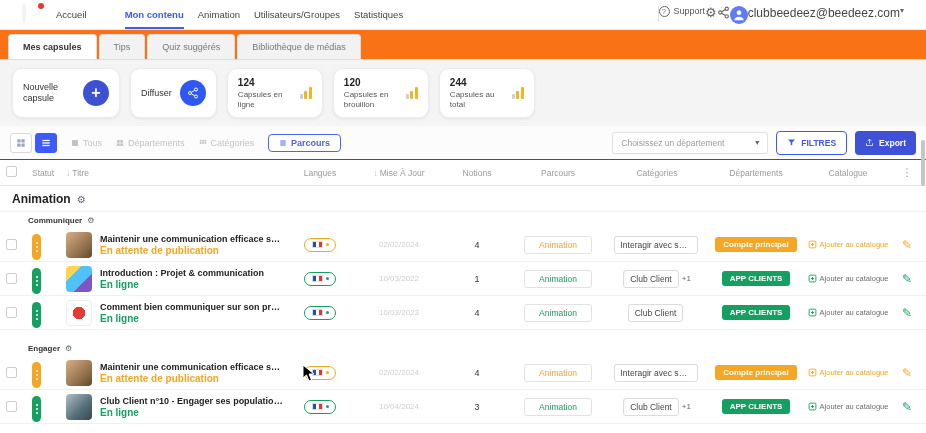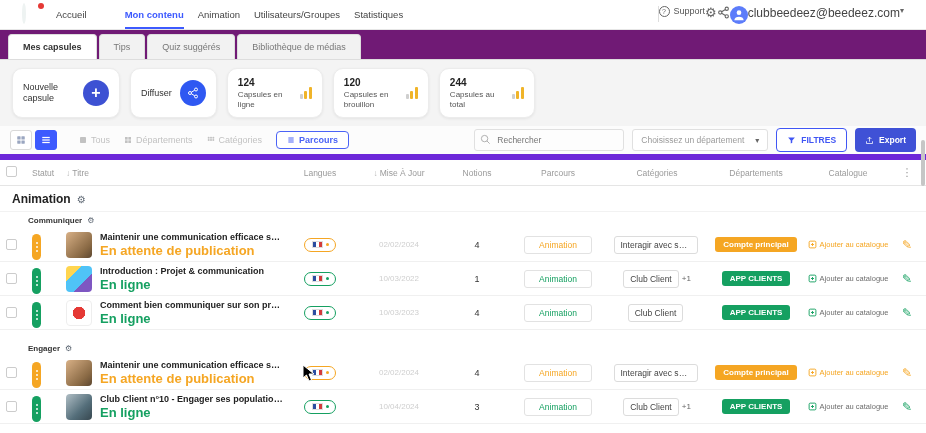--- a/index.html
+++ b/index.html
@@ -24,21 +24,21 @@
   .q-circle { width:11px; height:11px; border:1px solid #666; border-radius:50%; display:inline-flex;
     align-items:center; justify-content:center; font-size:7px; color:#666; }
   .ic-btn { display:inline-flex; align-items:center; color:#666; cursor:pointer; }
   .gear-glyph { font-size:13px; line-height:1; color:#666; }
   .avatar { width:18px; height:18px; border-radius:50%; background:#5c7cfa; display:inline-flex;
     align-items:center; justify-content:center; overflow:hidden; }
   .email { font-size:12px; color:#444; }
   .caret { font-size:8px; color:#666; }
 
   
-  .tabstrip { height:30px; background:#701a75; display:flex; align-items:flex-end; padding:0 8px; gap:2px;
+  .tabstrip { height:30px; background:#f97316; display:flex; align-items:flex-end; padding:0 8px; gap:2px;
     border-bottom:1px solid #ddd; }
   .tab { height:25px; padding:0 14px; display:flex; align-items:center; font-size:9px; color:#777;
     background:#f2f2f2; border:1px solid #ddd; border-bottom:none; border-radius:4px 4px 0 0; cursor:pointer; white-space:nowrap; }
   .tab.active { background:#fff; color:#333; font-weight:bold; }
 
   
   .cards { height:66px; background:#f4f4f4; display:flex; align-items:center; padding:0 12px; gap:10px; }
   .card { background:#fff; border:1px solid #ececec; border-radius:10px; box-shadow:0 1px 3px rgba(0,0,0,.07);
     height:50px; display:flex; align-items:center; padding:0 10px; gap:8px; cursor:pointer; }
   .card-label { font-size:9px; color:#333; line-height:1.2; max-width:52px; }
@@ -49,35 +49,35 @@
   .stat-value { font-size:10px; font-weight:bold; color:#222; }
   .stat-label { font-size:8px; color:#555; line-height:1.2; max-width:54px; }
   .stat-txt { display:flex; flex-direction:column; gap:2px; }
   .mini-chart { display:flex; align-items:flex-end; gap:1.5px; height:12px; }
   .mini-chart i { width:3px; background:#f0b429; border-radius:1px; }
   .mini-chart i:nth-child(1){ height:5px; background:#cfcfcf; }
   .mini-chart i:nth-child(2){ height:8px; }
   .mini-chart i:nth-child(3){ height:12px; }
 
   
-  .toolbar { height:34px; background:#fcfcfc; border-bottom:6px solid #6d28d9; display:flex; align-items:center;
-    padding:0 10px; gap:12px; }
+  .toolbar { height:34px; background:#fcfcfc; border-bottom:1px solid #6d28d9; display:flex; align-items:center;
+    padding:0 10px; gap:4px; }
   .view-toggle { display:flex; gap:3px; }
   .vt-btn { width:22px; height:20px; border:1px solid #d9d9d9; border-radius:3px; background:#fff; display:flex;
     align-items:center; justify-content:center; color:#9aa6c0; cursor:pointer; }
   .vt-btn.active { background:#3d5afe; border-color:#3d5afe; color:#fff; }
   .filter-tabs { display:flex; align-items:center; gap:14px; margin-left:10px; }
   .ftab { display:flex; align-items:center; gap:4px; font-size:9px; color:#c2c2c2; cursor:pointer; white-space:nowrap; }
   .ftab.active { color:#4b63f6; border:1px solid #4b63f6; border-radius:4px; padding:3px 10px; background:#fff; font-weight:bold; }
   .tb-right { margin-left:auto; display:flex; align-items:center; gap:8px; }
   .search-box { position:relative; }
   .search-box svg { position:absolute; left:6px; top:5px; }
   .search-input { width:150px; height:22px; border:1px solid #e0e0e0; border-radius:3px; background:#fdfdfd;
     font-size:8.5px; padding:0 6px 0 22px; color:#333; outline:none; font-family:"Liberation Sans",sans-serif; }
-  .dept-select { width:136px; height:22px; border:1px solid #e0e0e0; border-radius:3px; background:#fff;
+  .dept-select { width:156px; height:22px; border:1px solid #e0e0e0; border-radius:3px; background:#fff;
     font-size:8.5px; color:#9a9a9a; display:flex; align-items:center; justify-content:space-between;
     padding:0 8px; cursor:pointer; }
   .btn-filtres { height:24px; border:1px solid #4056f4; border-radius:4px; background:#fff; color:#4056f4;
     font-size:8.5px; font-weight:bold; display:flex; align-items:center; gap:5px; padding:0 10px; cursor:pointer;
     font-family:"Liberation Sans",sans-serif; }
   .btn-export { height:24px; border:none; border-radius:4px; background:#3f51d6; color:#fff; font-size:8.5px;
     font-weight:bold; display:flex; align-items:center; gap:5px; padding:0 10px; cursor:pointer;
     font-family:"Liberation Sans",sans-serif; }
 
   
@@ -107,21 +107,21 @@
   .status-bar i { width:2px; height:2px; border-radius:50%; background:rgba(255,255,255,.95); }
 
   .c-titre { display:flex; align-items:center; overflow:hidden; gap:8px; }
   .thumb { width:26px; height:26px; border-radius:4px; flex:none; }
   .thumb-a { background:linear-gradient(135deg,#d8b086,#8a6a45 70%,#5d4730); }
   .thumb-b { background:linear-gradient(135deg,#ffd54f 0 30%,#4fc3f7 30% 65%,#7e57c2 65%); }
   .thumb-c { background:radial-gradient(circle at 50% 50%, #e53935 0 36%, #fff 38%); border:1px solid #eee; }
   .thumb-d { background:linear-gradient(135deg,#b0bec5,#546e7a 60%,#37474f); }
   .title-block { display:flex; flex-direction:column; gap:1px; overflow:hidden; }
   .title { font-size:9px; font-weight:bold; color:#222; white-space:nowrap; overflow:hidden; text-overflow:ellipsis; cursor:pointer; }
-  .status-text { font-size:13px; font-weight:bold; color:var(--c); }
+  .status-text { font-size:10px; font-weight:bold; color:var(--c); }
 
   .lang-pill { width:32px; height:14px; border:1.5px solid var(--c); border-radius:8px; background:#fff;
     display:inline-flex; align-items:center; justify-content:center; gap:3px; cursor:pointer; }
   .flag { width:11px; height:7px; display:inline-flex; border:0.5px solid #ddd; }
   .flag i { flex:1; } .flag .b{background:#2b4da0;} .flag .w{background:#fff;} .flag .r{background:#d23b3b;}
   .lang-dot { width:3px; height:3px; border-radius:50%; background:var(--c); }
 
   .c-date { font-size:8px; color:#cfcfcf; }
   .c-notions { font-size:9px; color:#333; }
 
@@ -291,27 +291,20 @@
       <span class="ftab active">
         <svg width="8" height="8" viewBox="0 0 24 24" fill="none" stroke="currentColor" stroke-width="3">
             <line x1="4" y1="6" x2="20" y2="6"></line>
             <line x1="4" y1="12" x2="20" y2="12"></line>
             <line x1="4" y1="18" x2="20" y2="18"></line>
           </svg>
         <span>Parcours</span>
       </span>
     </div>
     <div class="tb-right">
-      <span class="search-box">
-        <svg width="11" height="11" viewBox="0 0 24 24" fill="none" stroke="#aaa" stroke-width="2">
-            <circle cx="10" cy="10" r="7"></circle>
-            <line x1="15" y1="15" x2="21" y2="21"></line>
-          </svg>
-        <input class="search-input" placeholder="Rechercher" style="">
-      </span>
       <span class="dept-select">
         <span>Choisissez un département</span>
         <span class="caret">▾</span>
       </span>
       <button class="btn-filtres">
         <svg width="9" height="9" viewBox="0 0 24 24" fill="currentColor">
             <path d="M3 4h18l-7 8v6l-4 2v-8z"></path>
           </svg>
         <span>FILTRES</span>
       </button>

